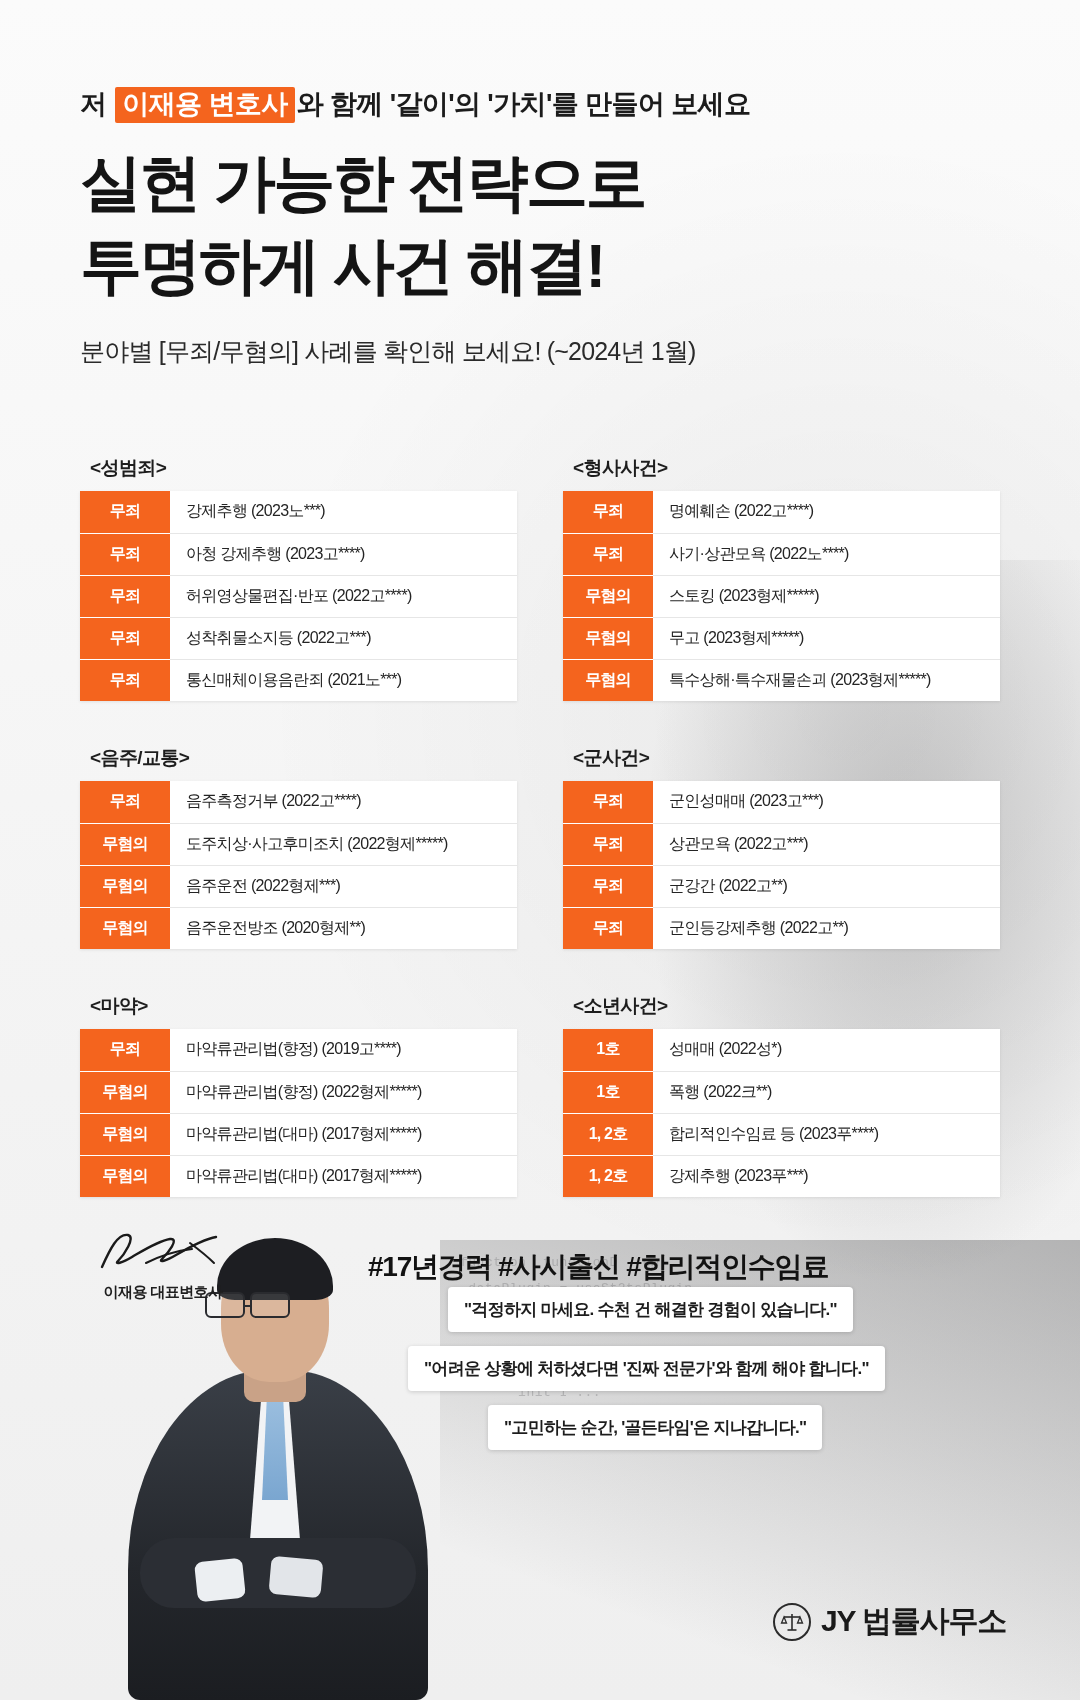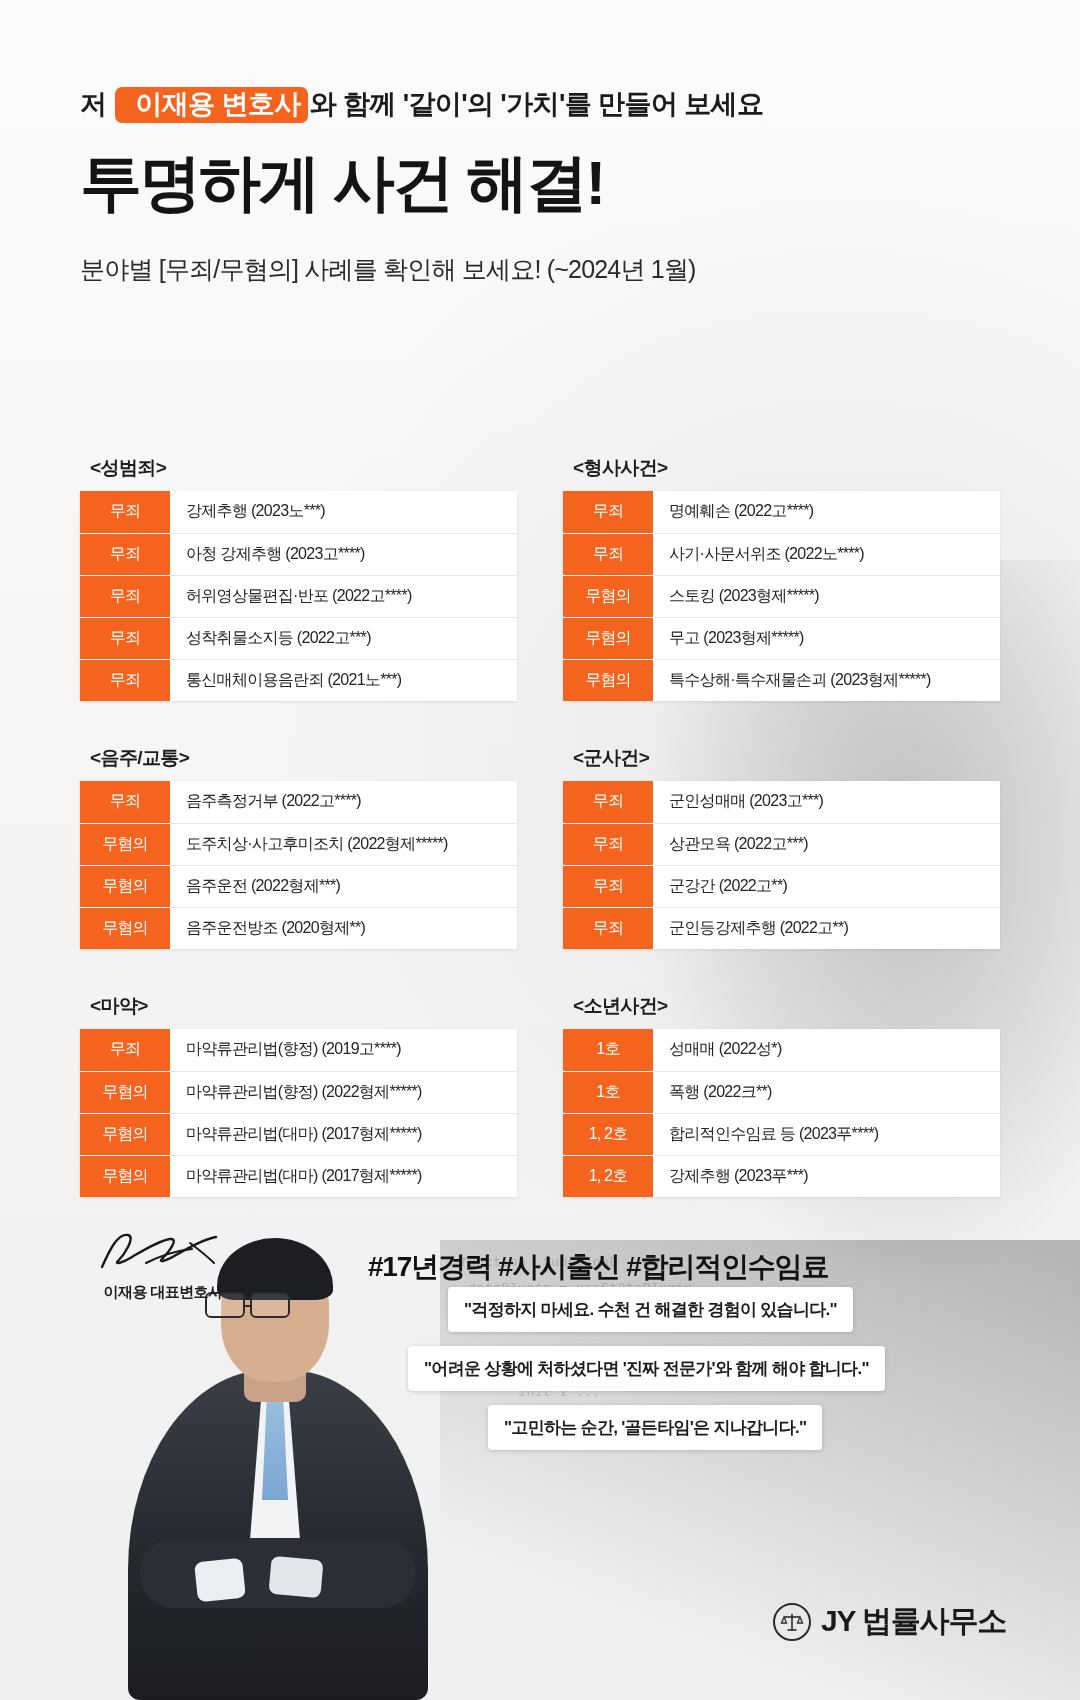--- a/index.html
+++ b/index.html
@@ -55,22 +55,22 @@
     font-size: 27px;
     font-weight: 700;
     color: #1b1b1b;
     letter-spacing: -0.6px;
     line-height: 1.2;
     white-space: nowrap;
   }
   .kicker .hl {
     background: #f4641e;
     color: #ffffff;
-    padding: 2px 7px 4px 20px;
-    border-radius: 7px;
+    padding: 2px 7px 4px 7px;
+    border-radius: 2px;
     margin: 0 2px;
   }
   .headline {
     margin-top: 22px;
     font-size: 62px;
     font-weight: 800;
     color: #141414;
     letter-spacing: -2.5px;
     line-height: 1.33;
     white-space: nowrap;
@@ -108,21 +108,21 @@
     box-shadow: 0 1px 3px rgba(0,0,0,0.09);
   }
   .tbl tr { border-bottom: 1px solid #e6e6e6; }
   .tbl tr:last-child { border-bottom: none; }
   .tbl td { height: 42px; vertical-align: middle; }
   td.tag {
     width: 90px;
     background: #f4641e;
     color: #ffffff;
     font-size: 16px;
-    font-weight: 400;
+    font-weight: 700;
     text-align: center;
     letter-spacing: -0.8px;
     border-bottom: 1px solid #ffffff;
   }
   .tbl tr:last-child td.tag { border-bottom: none; }
   td.desc {
     padding-left: 16px;
     font-size: 16px;
     font-weight: 500;
     color: #242424;
@@ -271,20 +271,21 @@
 
       'initializ
       'init'I ...
       self.p</div>
 
   <div class="header">
     <div class="kicker">
       <span>저 </span><span class="hl">이재용 변호사</span><span>와 함께 '같이'의 '가치'를 만들어 보세요</span>
     </div>
     <div class="headline">
+      <div>실현 가능한 전략으로</div>
       <div>투명하게 사건 해결!</div>
     </div>
     <div class="subline">분야별 [무죄/무혐의] 사례를 확인해 보세요! (~2024년 1월)</div>
   </div>
 
   <div class="grid">
 
     <div>
       <div class="block-title">&lt;성범죄&gt;</div>
       <table class="tbl">
@@ -316,21 +317,21 @@
     <div>
       <div class="block-title">&lt;형사사건&gt;</div>
       <table class="tbl">
           <tbody>
         <tr>
               <td class="tag">무죄</td>
               <td class="desc">명예훼손 (2022고****)</td>
             </tr>
         <tr>
               <td class="tag">무죄</td>
-              <td class="desc">사기·사문서위조 (2022노****)</td>
+              <td class="desc">사기·상관모욕 (2022노****)</td>
             </tr>
         <tr>
               <td class="tag">무혐의</td>
               <td class="desc">스토킹 (2023형제*****)</td>
             </tr>
         <tr>
               <td class="tag">무혐의</td>
               <td class="desc">무고 (2023형제*****)</td>
             </tr>
         <tr>

